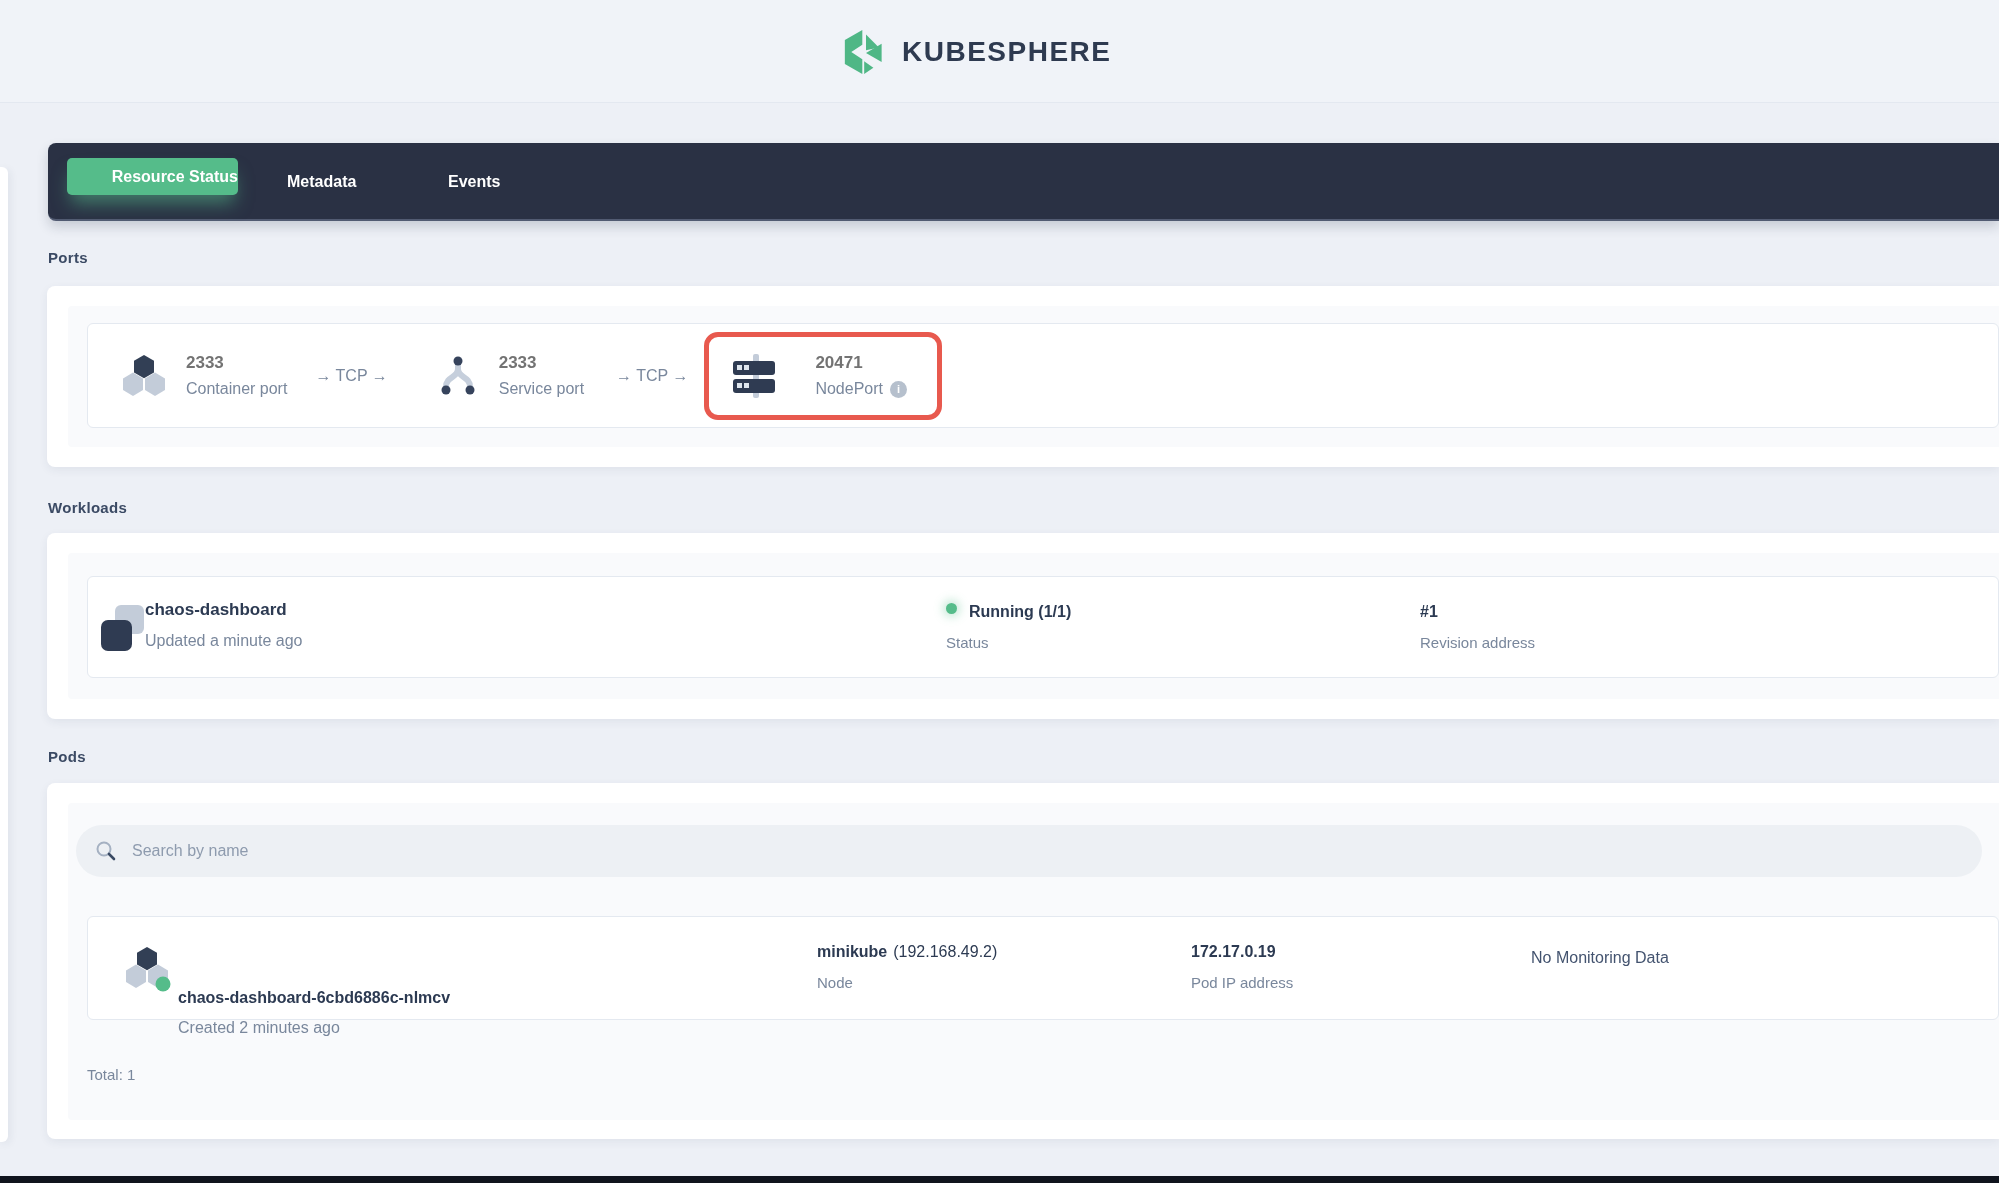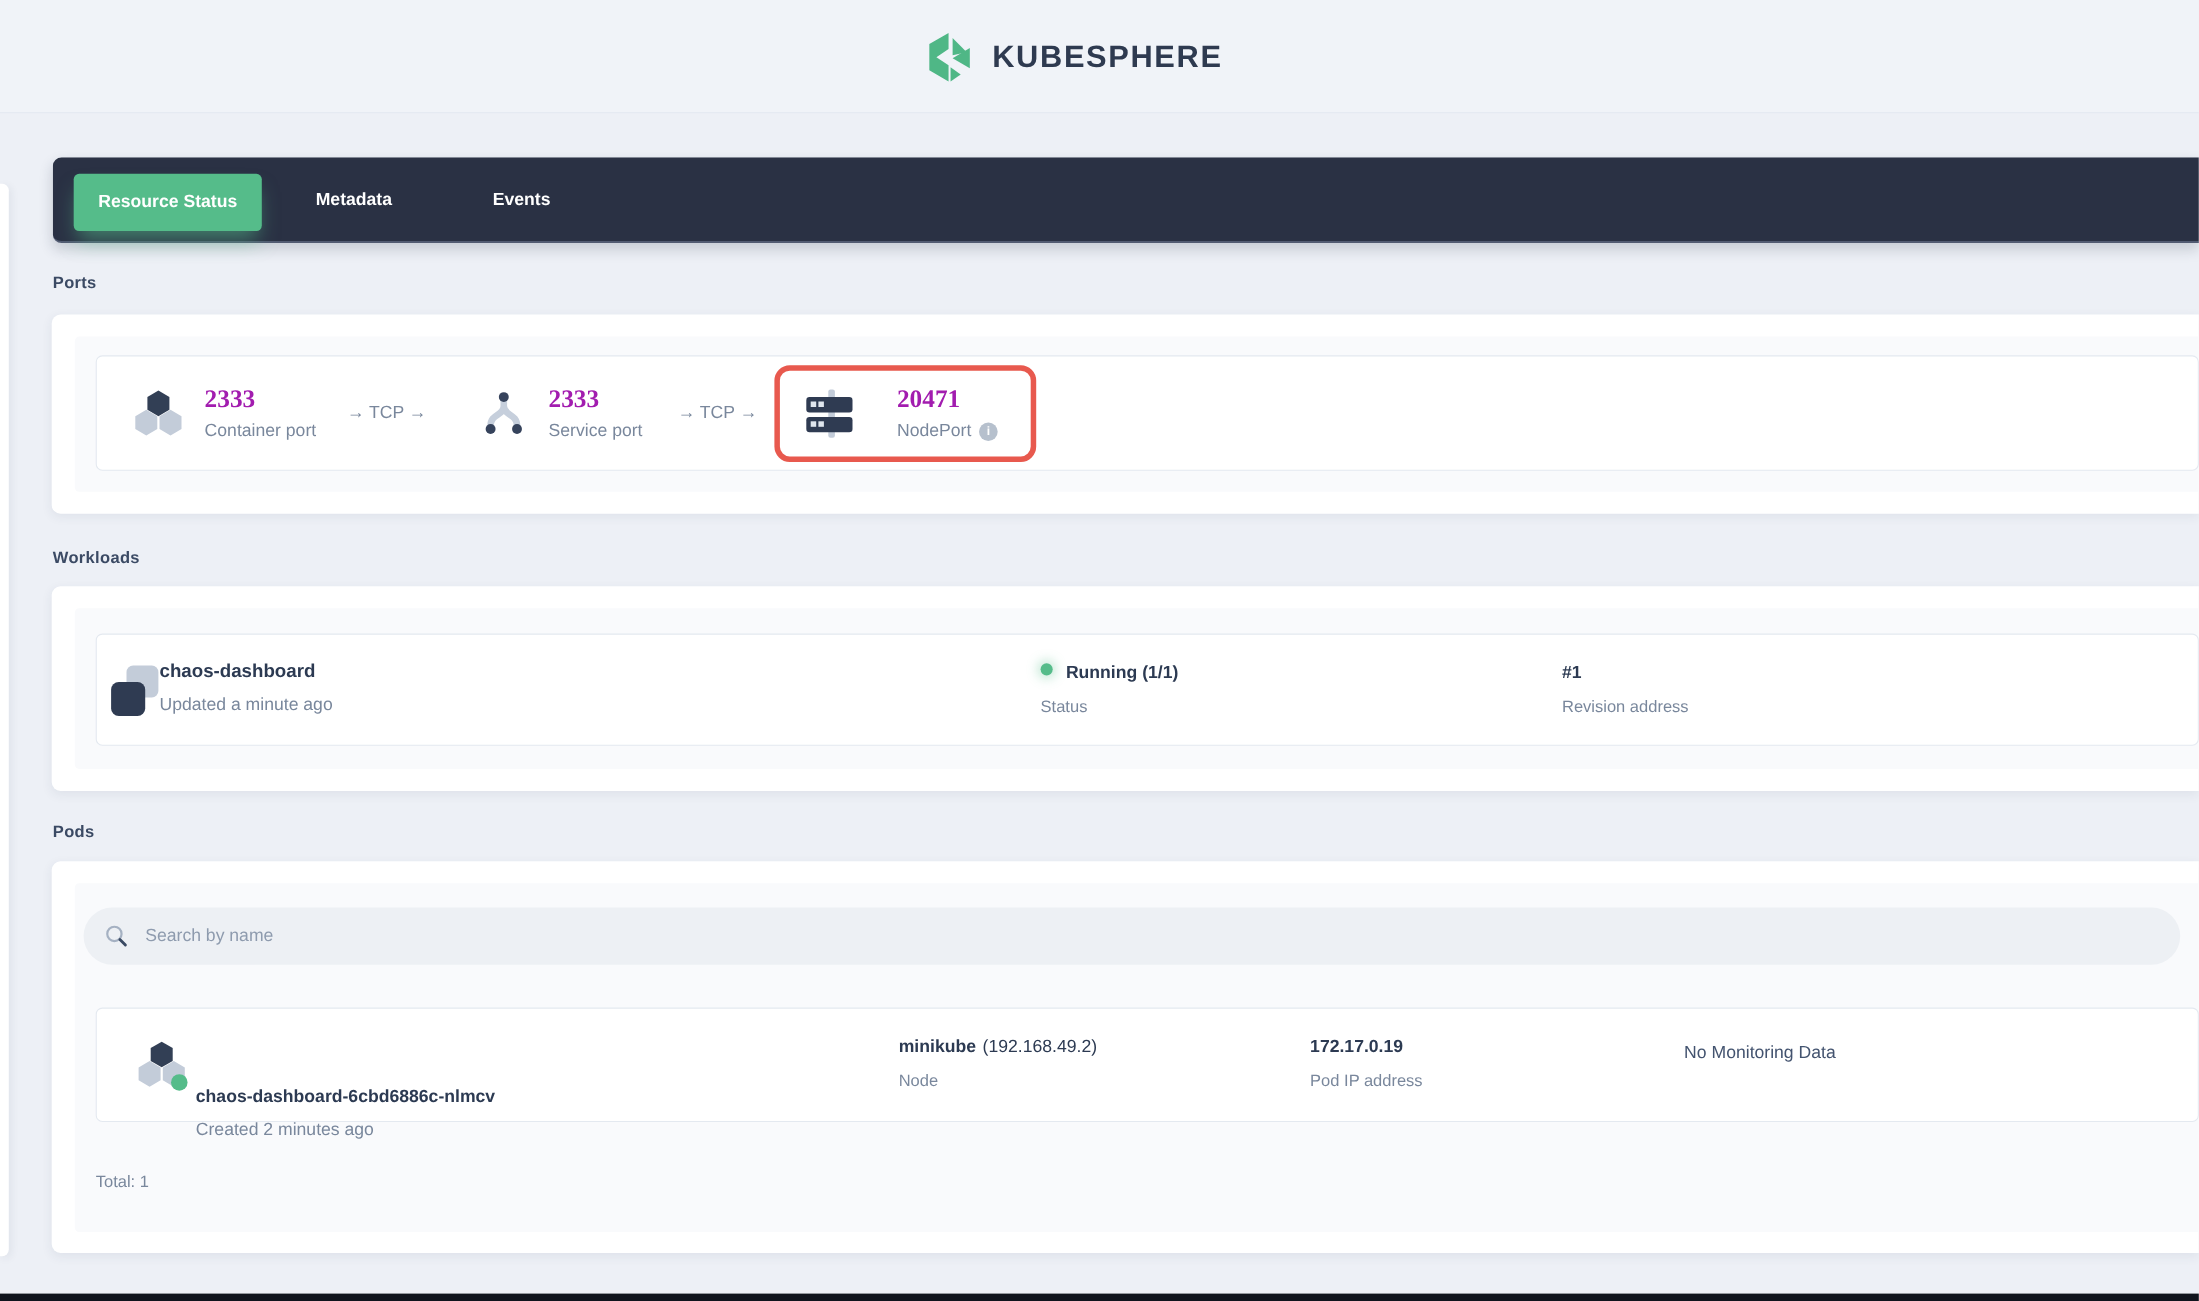--- a/index.html
+++ b/index.html
@@ -27,25 +27,26 @@
   }
 
   
   .navbar {
     position:absolute; left:48px; right:0; top:143px; height:78px;
     background:#2a3144; border-radius:8px 0 0 8px;
     border-bottom:2px solid rgba(130,145,170,.45);
     box-shadow:0 6px 12px rgba(36,46,66,.18);
   }
   .tab-active {
-    position:absolute; left:19px; top:15px; width:171px; height:52px;
+    position:absolute; left:19px; top:15px; width:171px; height:37px;
     background:#55bc8a; border:none; border-radius:5px;
     color:#ffffff; font-size:16px; font-weight:bold; font-family:inherit;
     cursor:pointer;
     box-shadow:0 12px 18px -4px rgba(85,188,138,.55);
+    text-align:right;
   }
   .tab-plain {
     position:absolute; top:0; height:78px; line-height:78px;
     color:#ffffff; font-size:16px; font-weight:bold; cursor:pointer;
     background:none; border:none; font-family:inherit;
   }
   .tab-metadata { left:239px; }
   .tab-events  { left:400px; }
 
   
@@ -64,21 +65,21 @@
   }
   .row-card {
     position:absolute; left:19px; right:0; height:105px;
     background:#ffffff; border:1px solid #e4e9f0; border-radius:6px;
   }
 
   
   .ports-row { top:17px; display:flex; align-items:center; padding-left:33px; cursor:pointer; }
   .port-group { display:flex; align-items:center; }
   .port-text  { margin-left:19px; }
-  .port-value { font-size:23px; font-weight:bold; color:#a21caf;font-family:Liberation Serif, serif; }
+  .port-value { font-size:17px; font-weight:bold; color:#737373; }
   .port-label { margin-top:7px; font-size:16px; color:#79879c; display:flex; align-items:center; gap:7px; }
   .arrow-tcp  { font-size:16px; color:#79879c; white-space:pre; }
   .arrow-1 { margin-left:28px; }
   .gap-svc { margin-left:48px; }
   .arrow-2 { margin-left:32px; }
   .nodeport-box {
     margin-left:16px; height:88px; display:flex; align-items:center; gap:34px;
     border:5px solid #e8594e; border-radius:14px; padding:0 30px 0 22px;
   }
   .info-badge {

